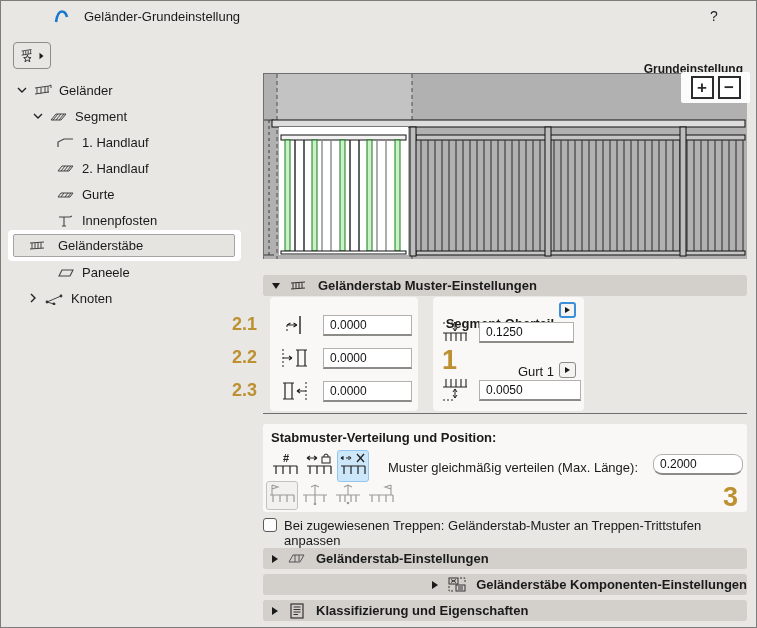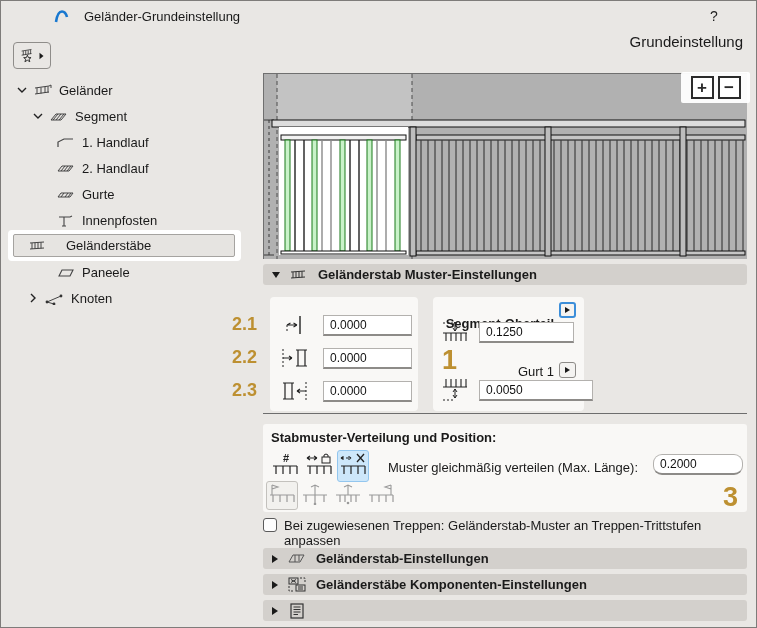--- a/index.html
+++ b/index.html
@@ -12,29 +12,29 @@
   .abs { position:absolute; }
   
   .titlebar { position:absolute; top:0; left:0; right:0; height:30px;margin-left:28px; }
   .win-title { position:absolute; left:55px; top:8px; font-size:13px; }
   .win-btn { position:absolute; top:3px; width:30px; height:24px; text-align:center;
              line-height:24px; font-size:14px; color:#222; cursor:default; }
   
   .fav-btn { position:absolute; left:12px; top:41px; width:38px; height:27px;
              border:1px solid #8f8d8a; border-radius:4px; display:flex;
              align-items:center; justify-content:center; gap:1px; background:transparent; }
-  .mode-label { position:absolute; right:13px; top:32px; font-size:15px; }
+  .mode-label { position:absolute; right:13px; top:61px; font-size:12px;font-weight:bold; }
   
   .tree-row { position:absolute; height:20px; display:flex; align-items:center; gap:6px; font-size:13px; }
   .tree-row .chev { width:10px; display:flex; }
   .tree-callout { position:absolute; left:7px; top:229px; width:233px; height:31px;
                   background:#ffffff; border-radius:4px; }
   .tree-selected { position:absolute; left:12px; top:233px; width:222px; height:23px;
                    background:#e6e4e1; border:1px solid #a5a3a0; border-radius:2px;
-                   display:flex; align-items:center; gap:18px; padding-left:14px; font-size:13px; }
+                   display:flex; align-items:center; gap:10px; padding-left:14px; font-size:13px; }
   
   .preview { position:absolute; left:262px; top:72px; width:484px; height:186px;
              border-top:1px solid #6f6f6f; border-left:1px solid #6f6f6f; }
   .zoom-callout { position:absolute; left:680px; top:71px; width:69px; height:31px;
                   background:rgba(255,255,255,0.95); border-radius:2px; display:flex;
                   align-items:center; justify-content:center; gap:4px; }
   .zoom-btn { width:23px; height:23px; background:#fff; border:2px solid #2b2b2b;
               font-size:17px; font-weight:bold; line-height:18px; text-align:center;
               padding:0; color:#2b2b2b; }
   
@@ -198,21 +198,21 @@
   <rect x="281" y="53" width="6" height="129" fill="#bdbdbd" stroke="#111"></rect>
   <rect x="416" y="53" width="6" height="129" fill="#bdbdbd" stroke="#111"></rect>
 </svg>
 </div>
 
 <div class="zoom-callout">
   <button class="zoom-btn">+</button>
   <button class="zoom-btn">−</button>
 </div>
 
-<div class="sec-bar" style="top:263px;">
+<div class="sec-bar" style="top:274px;">
   <span class="tri tri-down"></span>
   <svg width="20" height="13" viewBox="0 0 20 13">
     <path d="M2 4 L16 3 M2 10 L16 9 M4 4 V10 M7 3.8 V9.8 M10 3.6 V9.6 M13 3.4 V9.4" fill="none" stroke="#333" stroke-width="1"></path>
     </svg>
   <span class="sec-title">Geländerstab Muster-Einstellungen</span>
 </div>
 
 <div class="panel" style="left:269px; top:296px; width:148px; height:114px;">
   <svg class="abs" style="left:13px; top:17px;" width="24" height="22" viewBox="0 0 24 22">
     <path d="M17 2 V20" stroke="#222" stroke-width="1.4"></path>
@@ -251,21 +251,21 @@
   <input class="num-input abs" style="left: 46px; top: 25px; width: 95px;" value="0.1250">
   <span class="small-label abs" style="right:30px; top:67px;margin-left:8px;">Gurt 1</span>
   <button class="flyout-btn abs" style="right:8px; top:65px;">
     <span class="tri tri-right" style="border-left-width:5px; border-top-width:3.5px; border-bottom-width:3.5px;"></span>
   </button>
   <svg class="abs" style="left:8px; top:80px;" width="28" height="26" viewBox="0 0 28 26">
     <path d="M2 10 H26 M5 2 V10 M10 2 V10 M15 2 V10 M20 2 V10 M25 2 V10" fill="none" stroke="#222" stroke-width="1.1"></path>
     <path d="M14 12 V21 M14 12 L12 15 M14 12 L16 15 M14 21 L12 18 M14 21 L16 18" fill="none" stroke="#222" stroke-width="1"></path>
     <path d="M2 23 H14" stroke="#222" stroke-dasharray="2 2"></path>
   </svg>
-  <input class="num-input abs" style="left: 46px; top: 83px; width: 114px;" value="0.0050">
+  <input class="num-input abs" style="left: 46px; top: 83px; width: 102px;" value="0.0050">
 </div>
 
 <div class="annot" style="left:441px; top:344px; font-size:27px;">1</div>
 
 <div class="divider"></div>
 
 <div class="panel" style="left:262px; top:423px; width:484px; height:88px; border-radius:3px;">
   <div class="abs" style="left:8px; top:6px; font-size:13px; font-weight:bold;text-align:center;">Stabmuster-Verteilung und Position:</div>
 
   <button class="icon-btn abs" style="left:6px; top:26px;">
@@ -327,31 +327,32 @@
 <div class="small-label abs" style="left:283px; top:517px;">Bei zugewiesenen Treppen: Geländerstab-Muster an Treppen-Trittstufen anpassen</div>
 
 <div class="sec-bar" style="top:547px;">
   <span class="tri tri-right"></span>
   <svg width="20" height="13" viewBox="0 0 20 13">
     <path d="M2 10 L6 3 H17 L13 10 Z M8 3 V10 M12 3 V9" fill="none" stroke="#555" stroke-width="1"></path>
     </svg>
   <span class="sec-title">Geländerstab-Einstellungen</span>
 </div>
 
-<div class="sec-bar" style="top:573px;">
+<div class="sec-bar" style="top:573px;justify-content:flex-end;">
   <span class="tri tri-right"></span>
   <svg width="20" height="17" viewBox="0 0 20 17">
     <rect x="2" y="2" width="9" height="6" fill="none" stroke="#333"></rect>
     <path d="M4 3.5 L9 6.5 M9 3.5 L4 6.5" stroke="#333"></path>
     <rect x="9" y="9" width="9" height="6" fill="none" stroke="#333"></rect>
     <path d="M11 11 H16 M11 13 H16" stroke="#333"></path>
     <path d="M13 2 H18 V7 M2 10 V15 H7" fill="none" stroke="#333" stroke-dasharray="2 1.5"></path>
   </svg>
   <span class="sec-title">Geländerstäbe Komponenten-Einstellungen</span>
 </div>
 
 <div class="sec-bar" style="top:599px;">
   <span class="tri tri-right"></span>
   <svg width="20" height="16" viewBox="0 0 20 16">
     <rect x="4" y="1" width="12" height="14" fill="none" stroke="#333" stroke-width="1.2"></rect>
     <path d="M6.5 4 H13.5 M6.5 6.5 H13.5 M6.5 9 H13.5 M6.5 11.5 H11" stroke="#333"></path>
   </svg>
+  <span class="sec-title">Klassifizierung und Eigenschaften</span>
 </div>
 
 </body></html>

